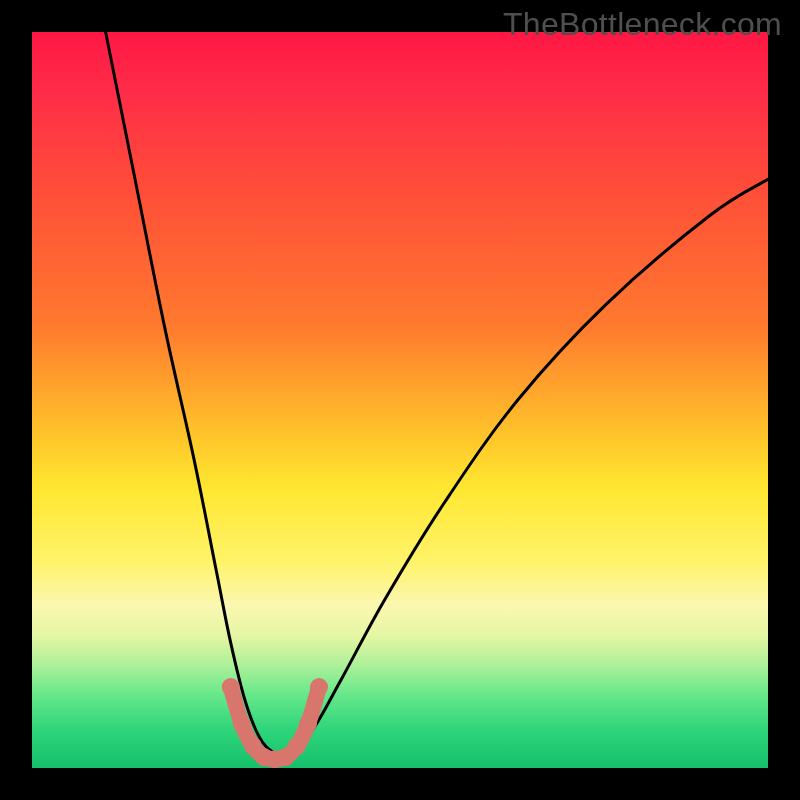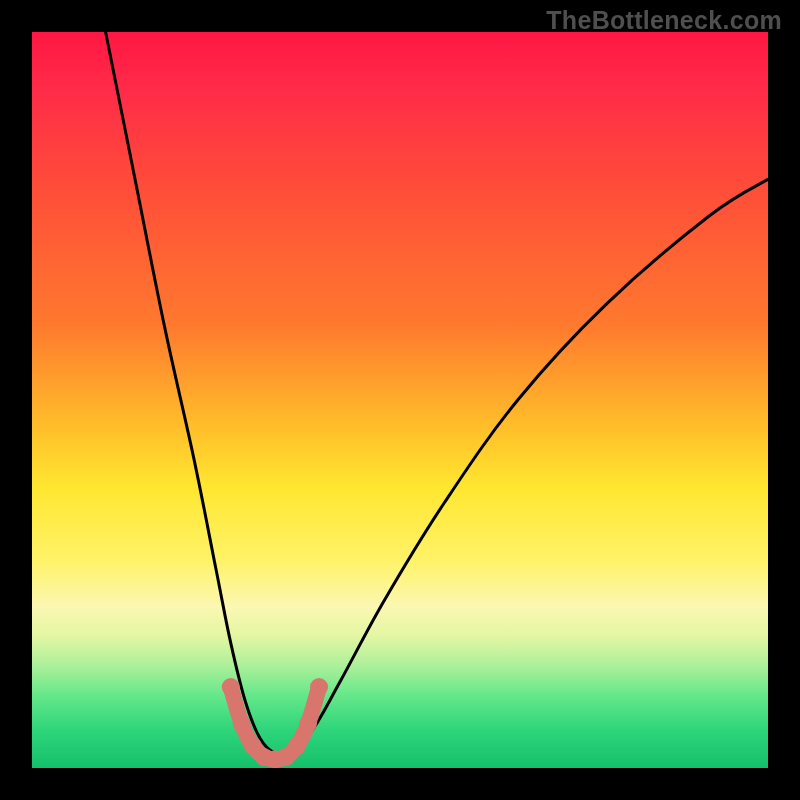--- a/index.html
+++ b/index.html
@@ -15,22 +15,22 @@
     position: relative;
     width: 800px;
     height: 800px;
     background: #000;
   }
   .watermark {
     position: absolute;
     top: 6px;
     right: 18px;
     color: #4f4f4f;
-    font-size: 25px;
-    font-weight: 700;
+    font-size: 32px;
+    font-weight: 400;
     letter-spacing: 0.3px;
     z-index: 4;
   }
   .plot-area {
     position: absolute;
     left: 32px;
     top: 32px;
     width: 736px;
     height: 736px;
     overflow: hidden;

